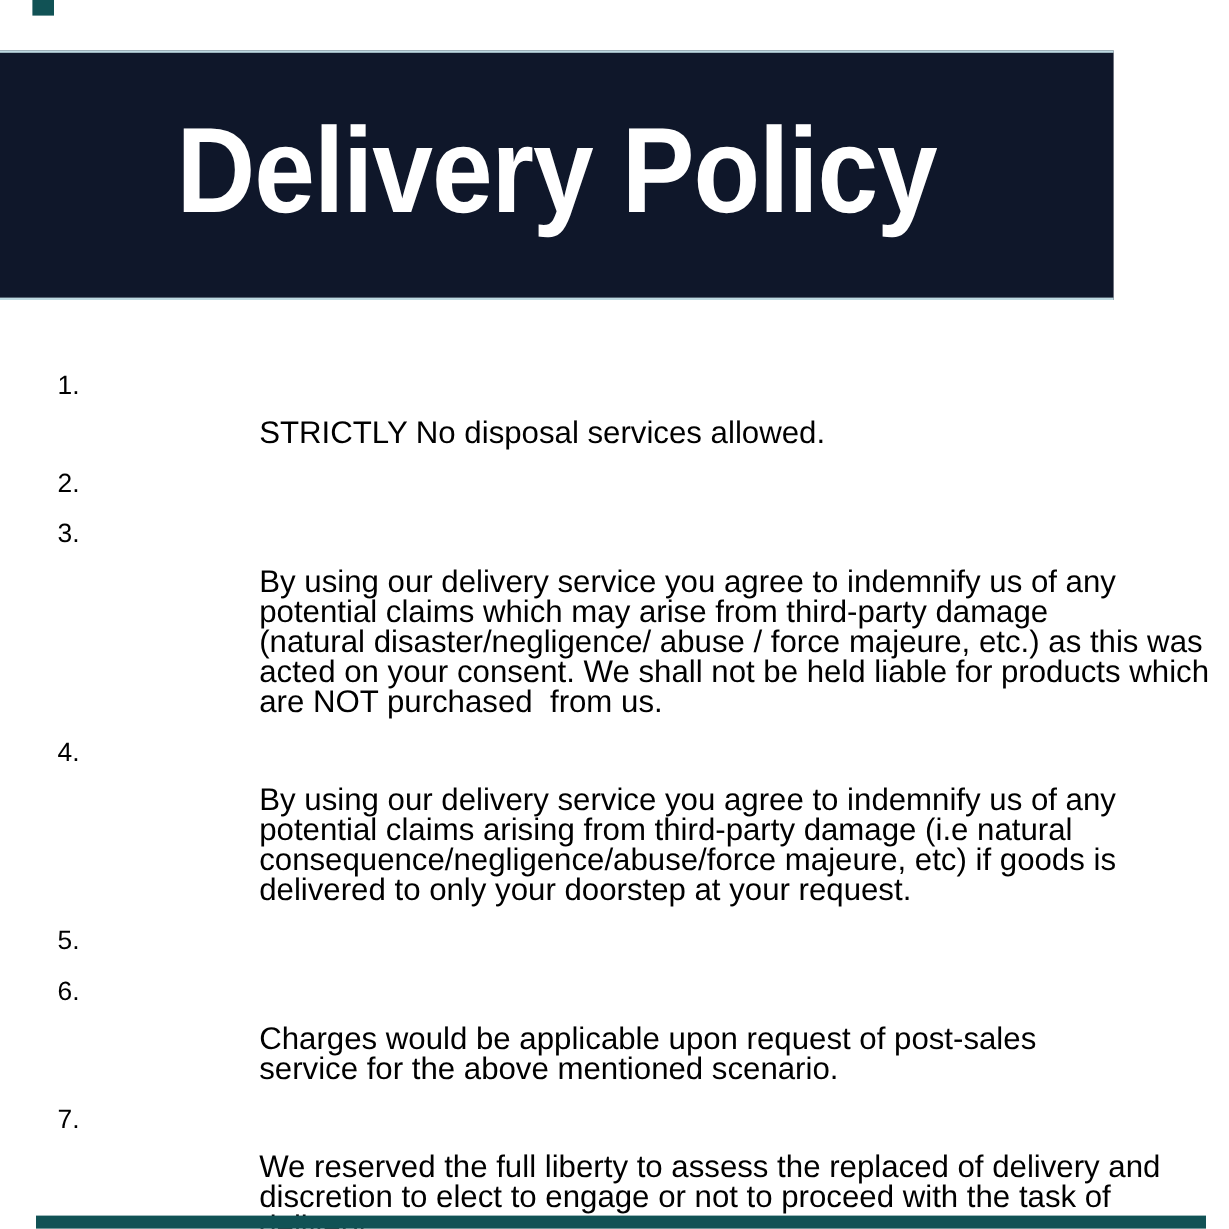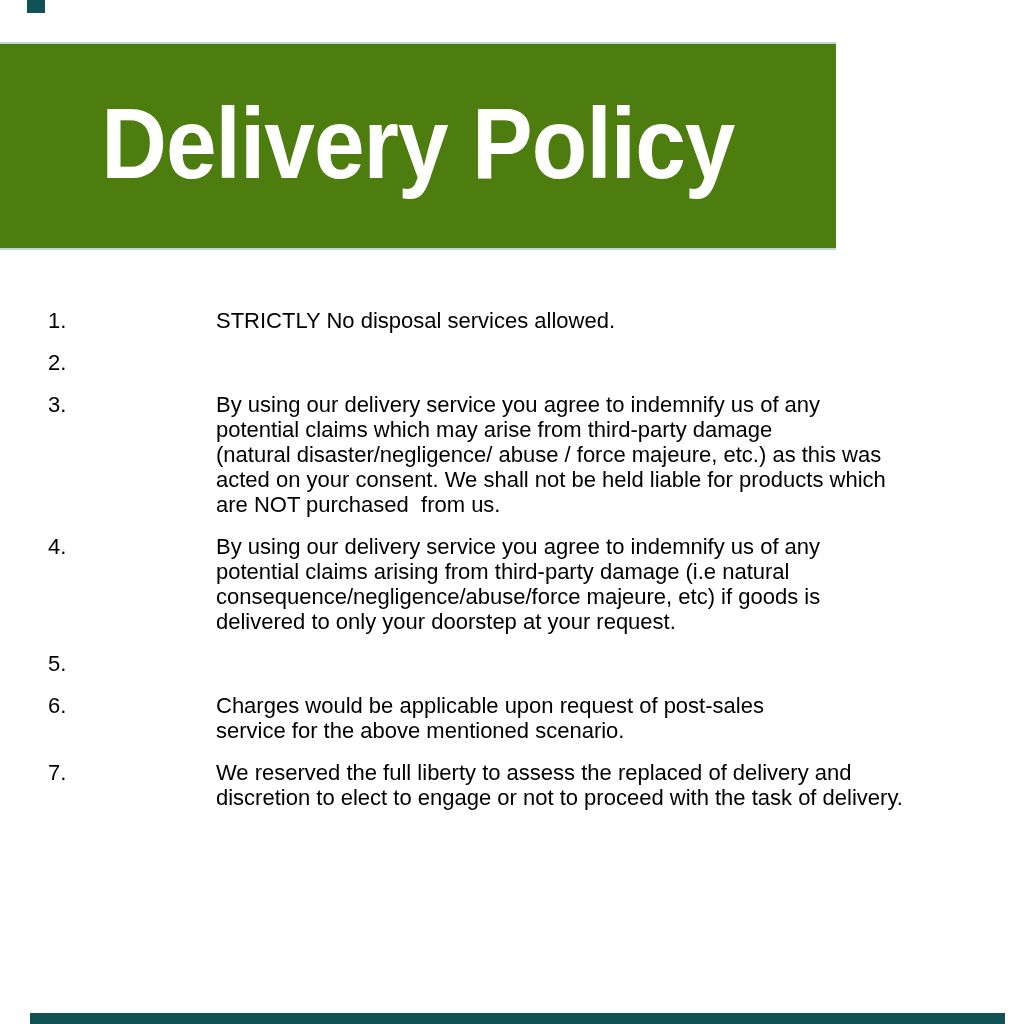--- a/index.html
+++ b/index.html
@@ -20,24 +20,24 @@
     left: 27px;
     top: 0;
     width: 18px;
     height: 13px;
     background: #115255;
   }
   .banner {
     position: absolute;
     left: 0;
     top: 42px;
-    width: 836px;
+    width: 928px;
     height: 208px;
     box-sizing: border-box;
-    background: #4d7c0f;
+    background: #0f172a;
     border-top: 2px solid #bdd9e0;
     border-bottom: 2px solid #bdd9e0;
     display: flex;
     align-items: center;
     justify-content: center;
   }
   .banner-title {
     color: #ffffff;
     font-size: 101px;
     font-weight: bold;
@@ -59,24 +59,25 @@
   }
   .policy-number {
     width: 168px;
     flex-shrink: 0;
     font-size: 22px;
     line-height: 25px;
     color: #000000;
   }
   .policy-text {
     flex: 1;
-    font-size: 22px;
+    font-size: 26px;
     line-height: 25px;
     color: #000000;
     white-space: pre-line;
+    margin-top: 40px;
   }
   .bottom-bar {
     position: absolute;
     left: 30px;
     top: 1013px;
     width: 975px;
     height: 11px;
     background: #115255;
   }
 </style>

